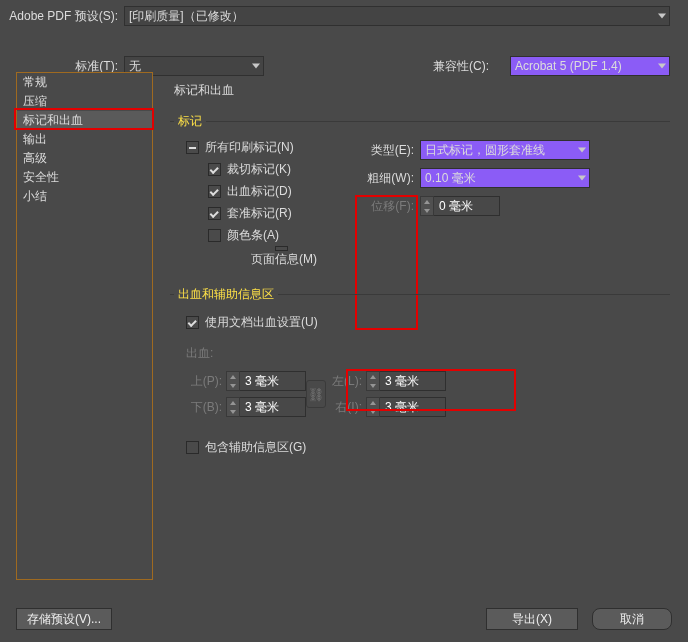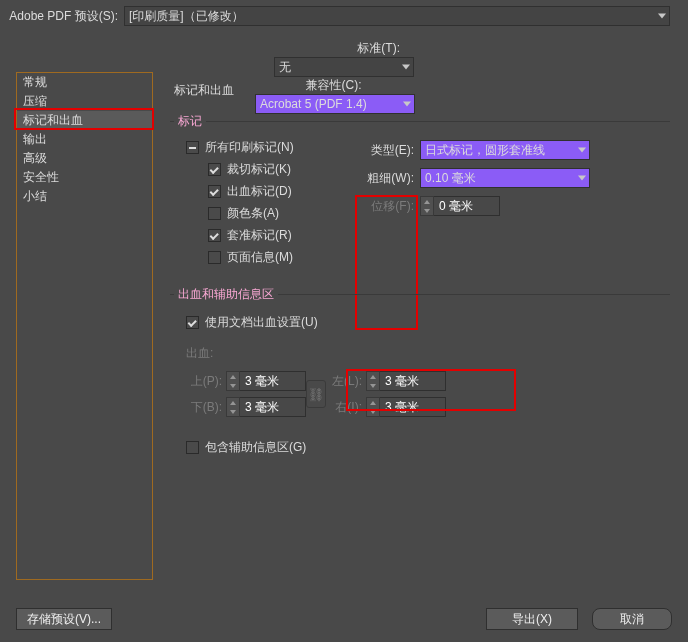--- a/index.html
+++ b/index.html
@@ -56,21 +56,21 @@
     position: absolute; left: 170px; top: 72px; right: 16px;
   }
   fieldset.group {
     border: 1px solid #3a3a3a;
     border-left: none; border-right: none; border-bottom: none;
     padding: 0; margin: 0;
     position: relative;
   }
   fieldset.group legend {
     padding: 0 4px;
-    color: #f9a8d4;
+    color: #fde047;
     margin-left: 4px;
   }
   .cb {
     width: 13px; height: 13px;
     border: 1px solid #2a2a2a;
     background: #4a4a4a;
     display: inline-flex; align-items: center; justify-content: center;
     margin-right: 6px;
     position: relative;
   }
@@ -127,21 +127,21 @@
 <body>
 
 <div class="row" style="position:absolute; left:0; top:6px; width:100%;">
   <div class="label-r" style="width:124px; padding-right:6px;">Adobe PDF 预设(S):</div>
   <div class="select" style="flex:0 0 546px;">
     <span>[印刷质量]（已修改）</span>
     <span class="chev"></span>
   </div>
 </div>
 
-<div class="row" style="position:absolute; left:0; top:40px; width:100%;flex-direction:column;">
+<div class="row" style="position:absolute; left:0; top:56px; width:100%;">
   <div class="label-r" style="width:124px; padding-right:6px;">标准(T):</div>
   <div class="select" style="width:140px;">
     <span>无</span>
     <span class="chev"></span>
   </div>
   <div style="flex:1"></div>
   <div class="label-r" style="padding-right:21px;">兼容性(C):</div>
   <div class="select light" style="width:160px; margin-right:18px;">
     <span>Acrobat 5 (PDF 1.4)</span>
     <span class="chev"></span>
@@ -173,28 +173,28 @@
         <div style="padding-left:22px;">
           <div class="row" style="height:22px;">
             <span class="cb checked"></span>
             <span>裁切标记(K)</span>
           </div>
           <div class="row" style="height:22px;">
             <span class="cb checked"></span>
             <span>出血标记(D)</span>
           </div>
           <div class="row" style="height:22px;">
+            <span class="cb checked"></span>
+            <span>套准标记(R)</span>
+          </div>
+          <div class="row" style="height:22px;">
             <span class="cb"></span>
             <span>颜色条(A)</span>
           </div>
-          <div class="row" style="height:22px;">
-            <span class="cb checked"></span>
-            <span>套准标记(R)</span>
-          </div>
-          <div class="row" style="height:22px;">
+          <div class="row" style="height:22px;flex-direction:column;">
             <span class="cb"></span>
             <span>页面信息(M)</span>
           </div>
         </div>
       </div>
       <div style="flex:1;">
         <div class="row" style="height:28px;">
           <div class="label-r" style="width:60px; padding-right:6px;">类型(E):</div>
           <div class="select light" style="width:170px;">
             <span>日式标记，圆形套准线</span>

